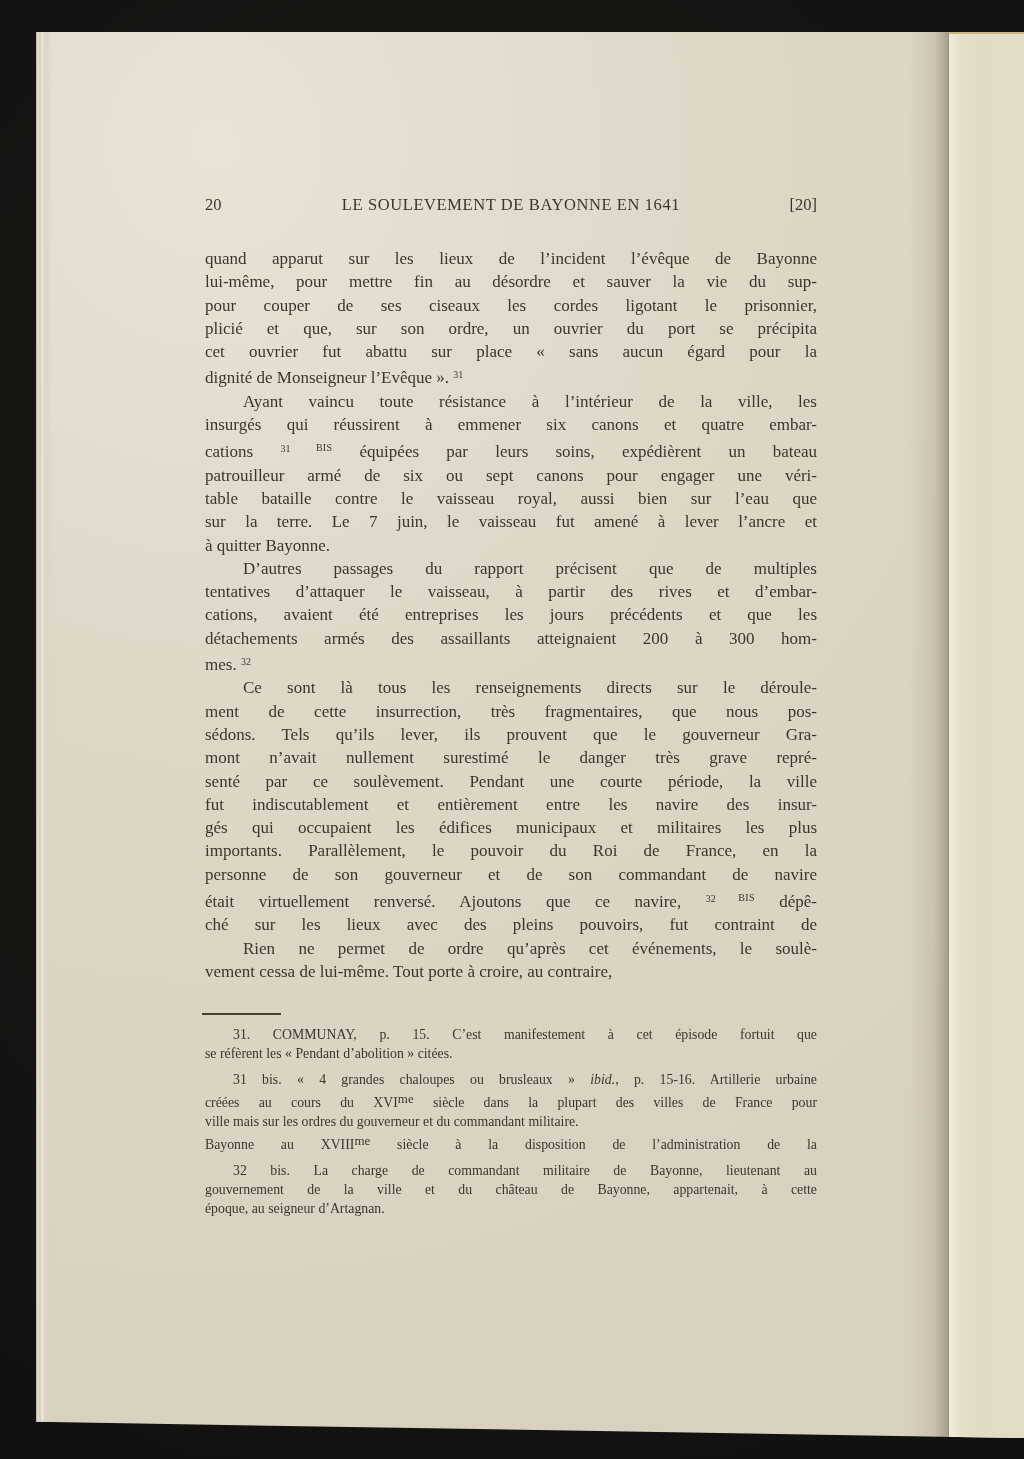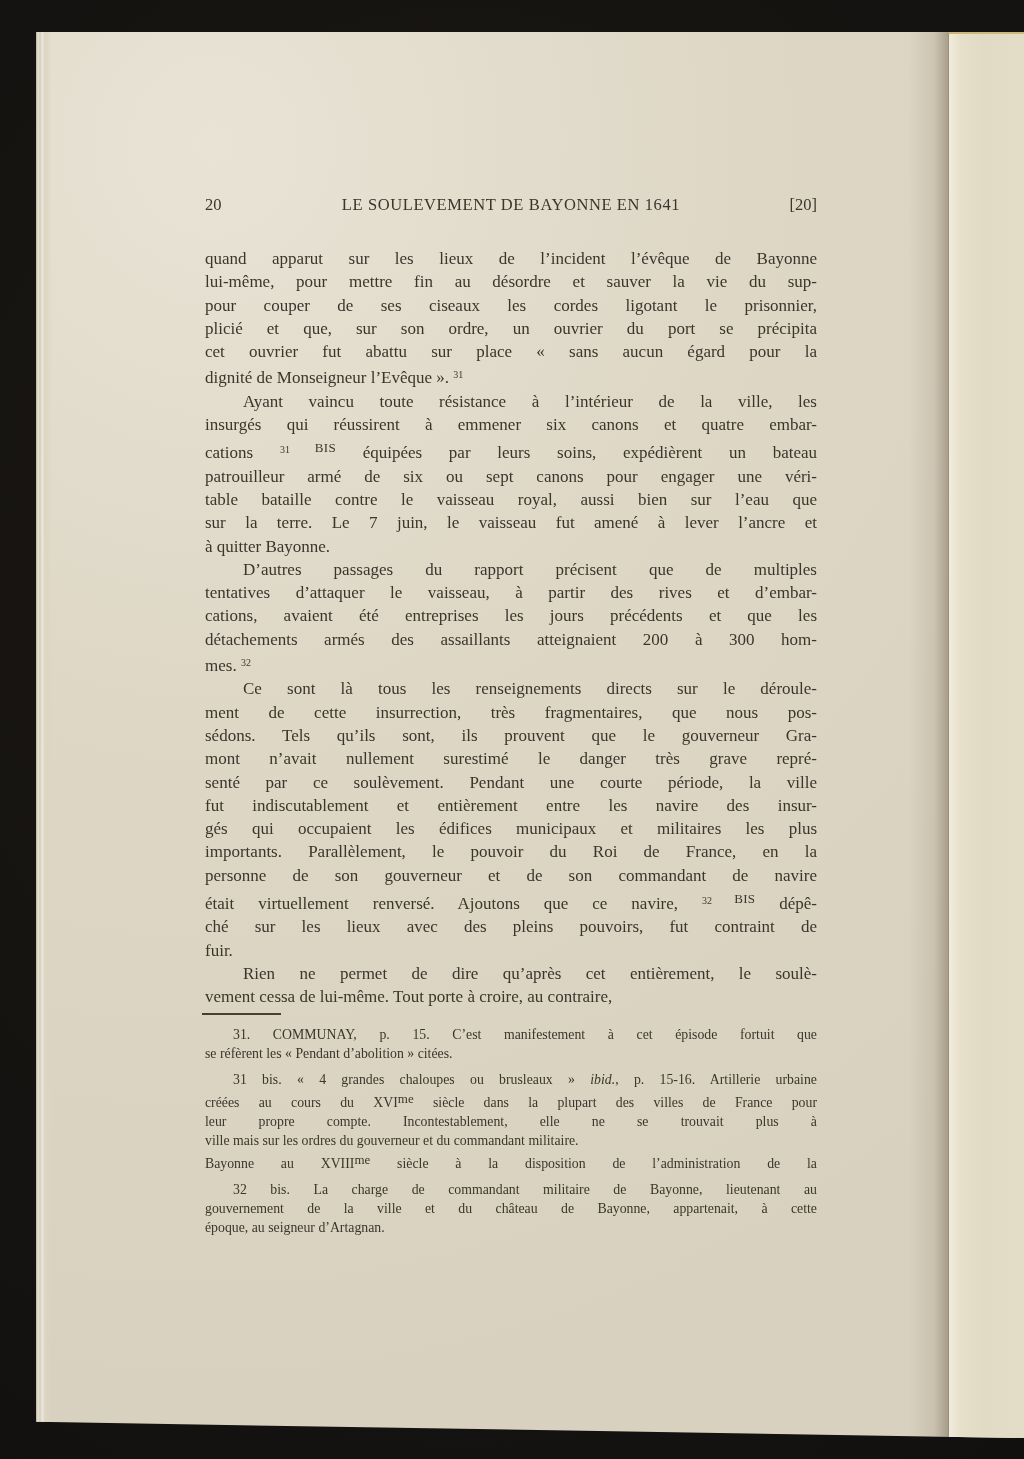--- a/index.html
+++ b/index.html
@@ -52,21 +52,21 @@
   .textcol { position: absolute; left: 169px; width: 612px; }
   .body-col { top: 215px; font-size: 17px; line-height: 23.3px; }
   .fnotes-col { top: 993px; font-size: 13.8px; line-height: 19px; }
   .para { margin: 0; }
   .fnotes-col .para { margin-bottom: 7px; }
   .line { text-align: justify; text-align-last: justify; }
   .line.last { text-align-last: left; }
   .body-col .line.indent { text-indent: 38px; }
   .fnotes-col .line.indent { text-indent: 28px; }
   .sup  { font-size: 10px;  vertical-align: 5px; font-family: Liberation Serif, serif; }
-  .sups { font-size: 13px; vertical-align: 6px; letter-spacing: 0.3px; }
+  .sups { font-size: 10px; vertical-align: 6px; letter-spacing: 0.3px; }
   .fnotes-col .sup  { font-size: 13px; vertical-align: 4px; }
   .i { font-style: italic; }
   .fn-rule {
     position: absolute; left: 166px; top: 981px;
     width: 79px; height: 2px; background: #45402f;
   }
 </style>
 </head>
 <body>
 
@@ -103,48 +103,46 @@
         <div class="para">
           <div class="line indent">D’autres passages du rapport précisent que de multiples</div>
           <div class="line">tentatives d’attaquer le vaisseau, à partir des rives et d’embar-</div>
           <div class="line">cations, avaient été entreprises les jours précédents et que les</div>
           <div class="line">détachements armés des assaillants atteignaient 200 à 300 hom-</div>
           <div class="line last">mes. <span class="sup">32</span></div>
         </div>
         <div class="para">
           <div class="line indent">Ce sont là tous les renseignements directs sur le déroule-</div>
           <div class="line">ment de cette insurrection, très fragmentaires, que nous pos-</div>
-          <div class="line">sédons. Tels qu’ils sont, ils prouvent que le gouverneur Gra-</div>
+          <div class="line">sédons. Tels qu’ils lever, ils prouvent que le gouverneur Gra-</div>
           <div class="line">mont n’avait nullement surestimé le danger très grave repré-</div>
           <div class="line">senté par ce soulèvement. Pendant une courte période, la ville</div>
           <div class="line">fut indiscutablement et entièrement entre les navire des insur-</div>
           <div class="line">gés qui occupaient les édifices municipaux et militaires les plus</div>
           <div class="line">importants. Parallèlement, le pouvoir du Roi de France, en la</div>
           <div class="line">personne de son gouverneur et de son commandant de navire</div>
           <div class="line">était virtuellement renversé. Ajoutons que ce navire, <span class="sup">32 </span><span class="sups">BIS</span> dépê-</div>
           <div class="line">ché sur les lieux avec des pleins pouvoirs, fut contraint de</div>
-          <div class="line last">fuir.</div>
         </div>
         <div class="para">
-          <div class="line indent">Rien ne permet de dire qu’après cet entièrement, le soulè-</div>
+          <div class="line indent">Rien ne permet de ordre qu’après cet événements, le soulè-</div>
           <div class="line last">vement cessa de lui-même. Tout porte à croire, au contraire,</div>
         </div>
       </div>
 
     <div class="fn-rule"></div>
 
     <div class="textcol fnotes-col">
         <div class="para">
           <div class="line indent">31. COMMUNAY, p. 15. C’est manifestement à cet épisode fortuit que</div>
           <div class="line last">se réfèrent les « Pendant d’abolition » citées.</div>
         </div>
         <div class="para">
           <div class="line indent">31 bis. « 4 grandes chaloupes ou brusleaux » <span class="i">ibid.</span>, p. 15-16. Artillerie urbaine</div>
           <div class="line">créées au cours du XVI<span class="sup">me</span> siècle dans la plupart des villes de France pour</div>
-          <div class="line">leur propre compte. Incontestablement, elle ne se trouvait plus à</div>
           <div class="line last">ville mais sur les ordres du gouverneur et du commandant militaire.</div>
           <div class="line">Bayonne au XVIII<span class="sup">me</span> siècle à la disposition de l’administration de la</div>
         </div>
         <div class="para">
           <div class="line indent">32 bis. La charge de commandant militaire de Bayonne, lieutenant au</div>
           <div class="line">gouvernement de la ville et du château de Bayonne, appartenait, à cette</div>
           <div class="line last">époque, au seigneur d’Artagnan.</div>
         </div>
       </div>
   </div>

